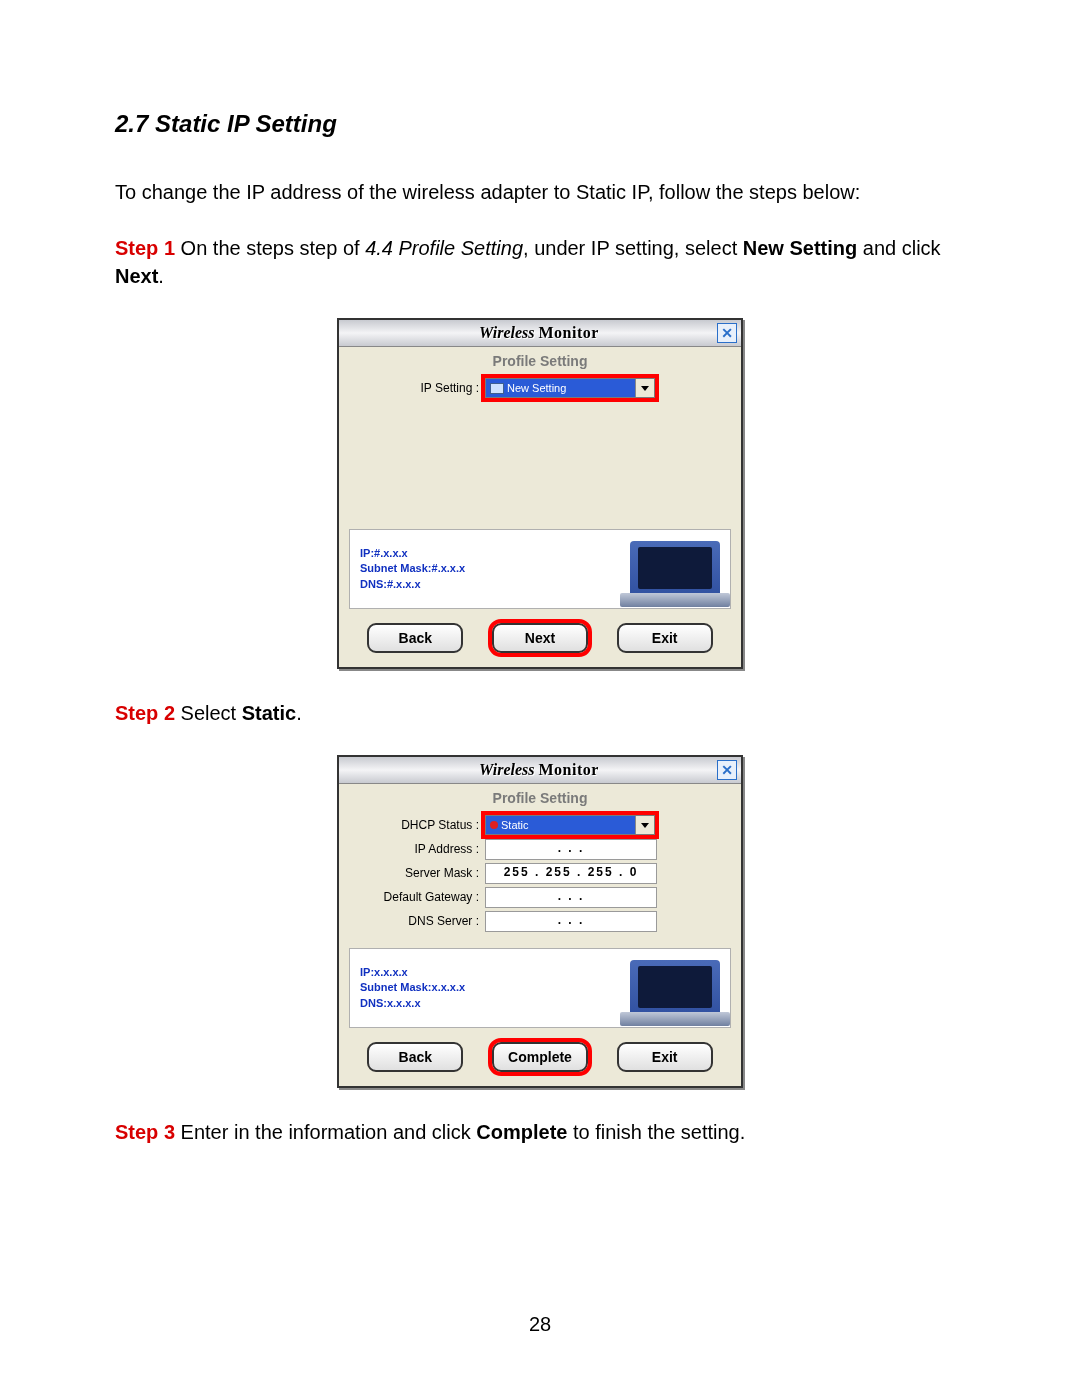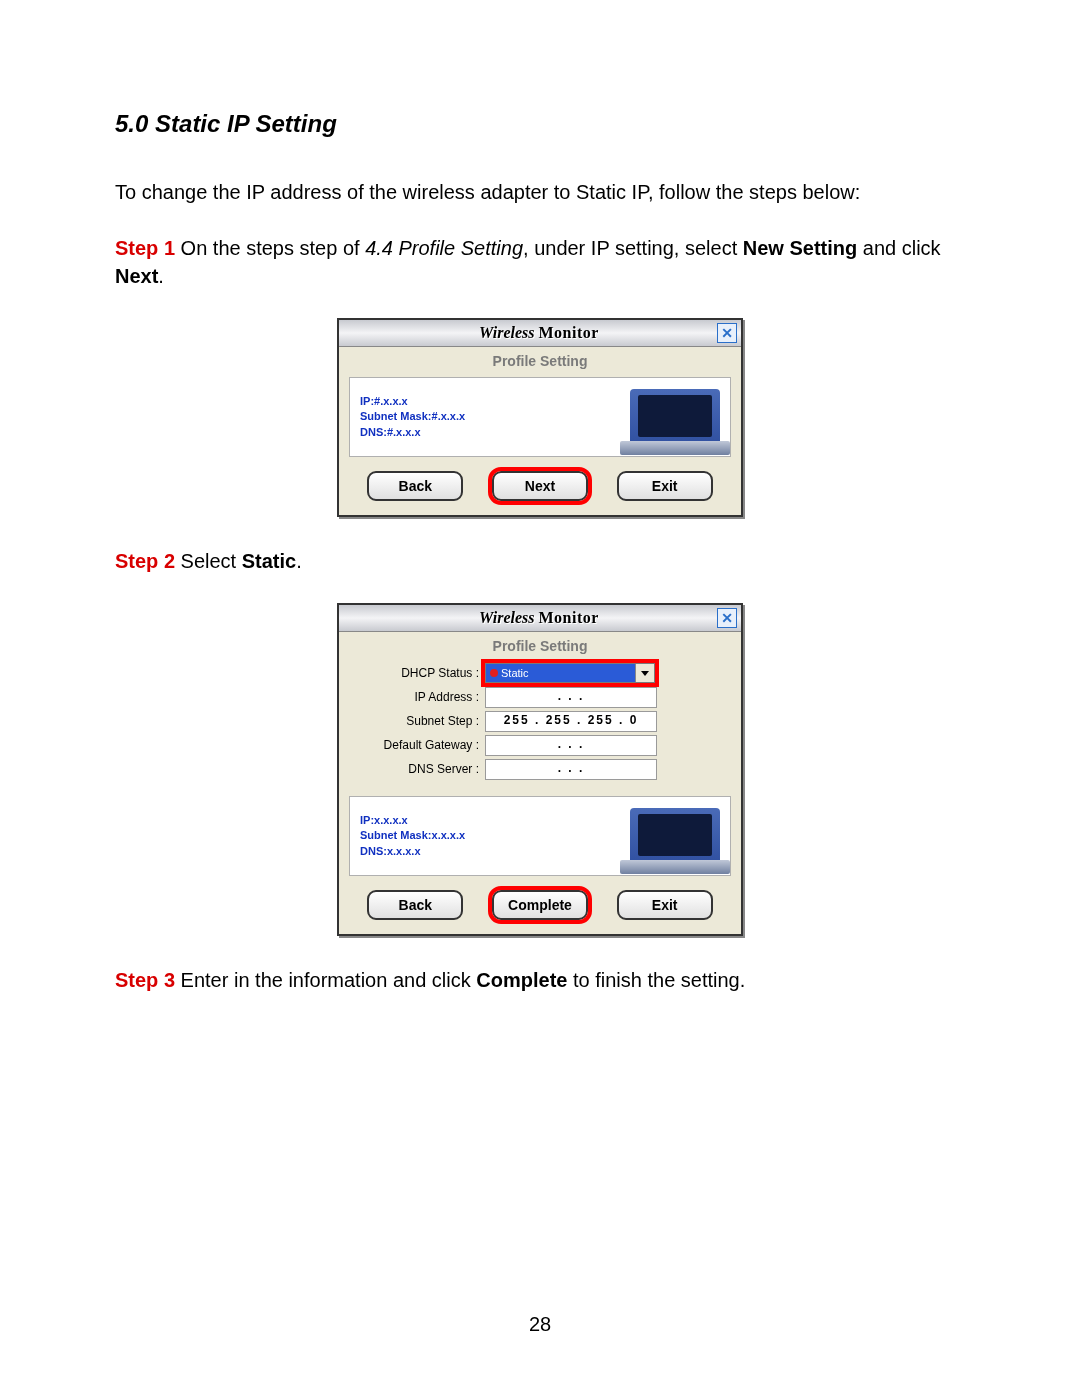--- a/index.html
+++ b/index.html
@@ -221,37 +221,49 @@
   .mini-monitor {
     width: 12px; height: 9px; background: #cfe3ff;
     border: 1px solid #406090; display: inline-block;
   }
 </style>
 </head>
 <body>
 
 <div class="page">
 
-  <div class="section-heading">5.0 Static IP Setting</div>
+  <div class="section-heading">2.7 Static IP Setting</div>
 
   <div class="body-text">To change the IP address of the wireless adapter to Static IP, follow the steps below:</div>
 
   <div class="body-text">
     <span class="step-red">Step 1</span><span> On the steps step of </span><span class="italic">4.4 Profile Setting</span><span>, under IP setting, select </span><span class="bold">New Setting</span><span> and click </span><span class="bold">Next</span><span>.</span>
   </div>
 
   <div class="dialog">
     <div class="titlebar">
       <div style="width:18px"></div>
       <div class="title-text">
         <span>Wireless</span> <span class="mon">Monitor</span>
       </div>
       <div class="close-btn">✕</div>
     </div>
     <div class="subheader">Profile Setting</div>
+    <div class="content-area">
+      <div class="row">
+        <div class="row-label">IP Setting :</div>
+        <div class="dropdown red-box">
+          <div class="sel">
+            <span class="mini-monitor"></span>
+            <span>New Setting</span>
+          </div>
+          <div class="arrow"></div>
+        </div>
+      </div>
+    </div>
     <div class="info-pane">
       <div class="info-text">
         <div>IP:#.x.x.x</div>
         <div>Subnet Mask:#.x.x.x</div>
         <div>DNS:#.x.x.x</div>
       </div>
       <div class="laptop"></div>
     </div>
     <div class="btn-row">
       <div class="wbtn">Back</div>
@@ -282,21 +294,21 @@
             <span>Static</span>
           </div>
           <div class="arrow"></div>
         </div>
       </div>
       <div class="row">
         <div class="row-label">IP Address :</div>
         <div class="ip-field">.       .       .</div>
       </div>
       <div class="row">
-        <div class="row-label">Subnet Step :</div>
+        <div class="row-label">Server Mask :</div>
         <div class="ip-field">255 . 255 . 255 .  0</div>
       </div>
       <div class="row">
         <div class="row-label">Default Gateway :</div>
         <div class="ip-field">.       .       .</div>
       </div>
       <div class="row">
         <div class="row-label">DNS Server :</div>
         <div class="ip-field">.       .       .</div>
       </div>

